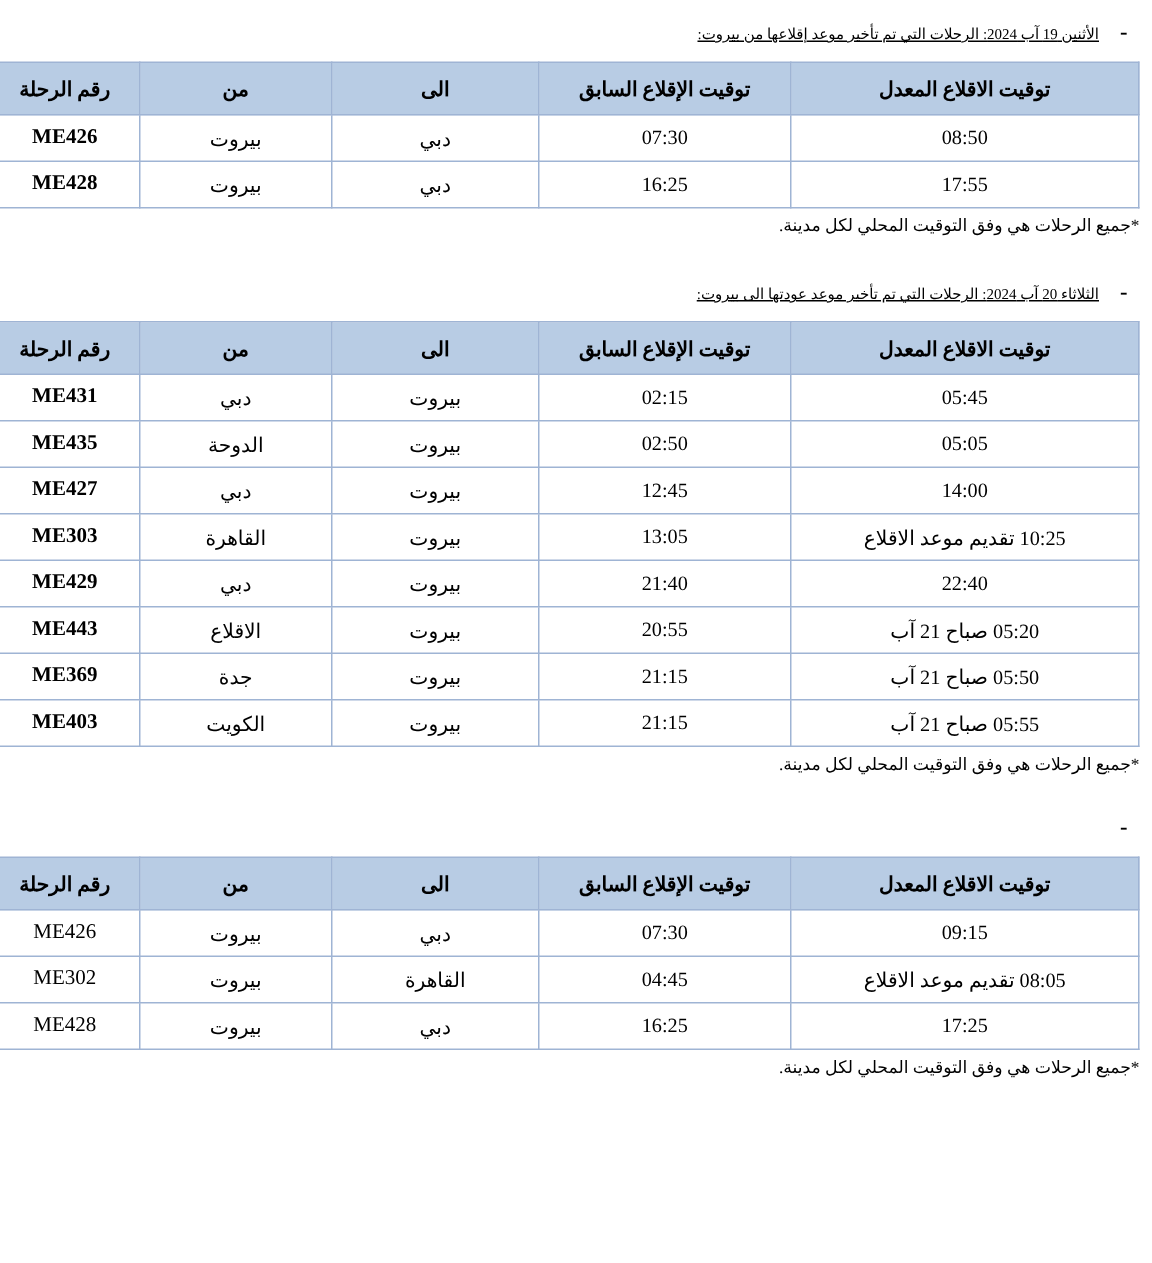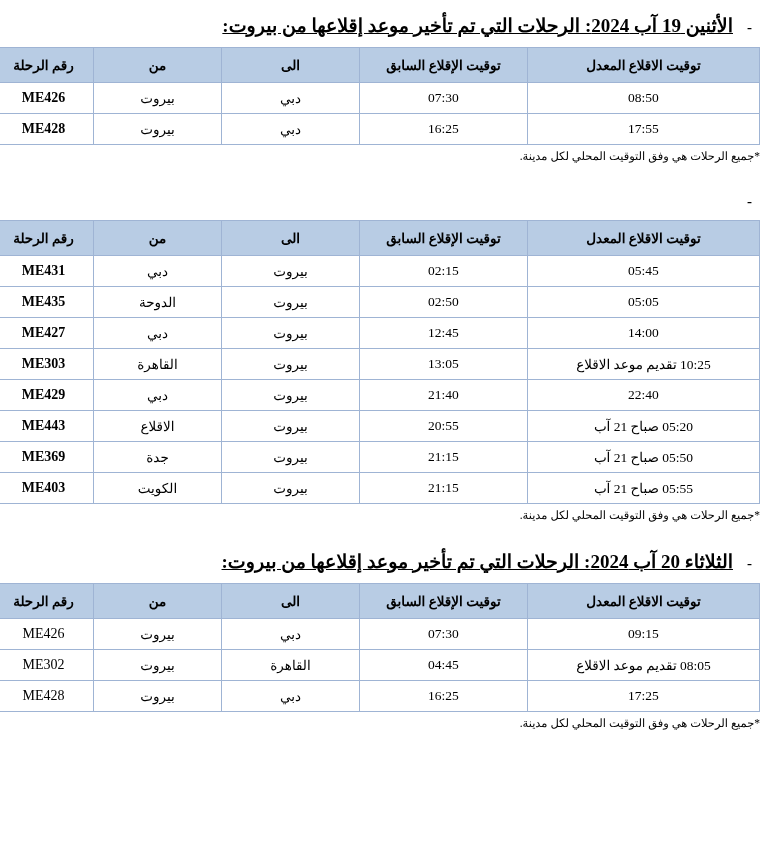--- a/index.html
+++ b/index.html
@@ -33,22 +33,22 @@
     padding-left: 8px;
   }
   .bullet-dash {
     font-size: 15px;
     font-weight: bold;
     padding-left: 14px;
     padding-right: 0;
     color: #000;
   }
   .heading-text {
-    font-size: 19px;
-    font-weight: bold;
+    font-size: 10px;
+    font-weight: normal;
     text-decoration: underline;
     letter-spacing: 0;
     white-space: nowrap;
   }
   table.flights {
     border-collapse: collapse;
     width: 742px;
     margin: 10px auto 0 auto;
     table-layout: fixed;
   }
@@ -143,20 +143,21 @@
       </tbody>
     </table>
     <div class="note">*جميع الرحلات هي وفق التوقيت المحلي لكل مدينة.</div>
   </div>
 
   <div class="gap-after-note"></div>
 
   <div class="section sec2-top">
     <div class="section-heading">
       <span class="bullet-dash">-</span>
+      <span class="heading-text">الثلاثاء 20 آب 2024: الرحلات التي تم تأخير موعد عودتها الى بيروت:</span>
     </div>
     <table class="flights">
       <colgroup>
         <col class="c-modified">
           <col class="c-previous">
           <col class="c-to">
           <col class="c-from">
           <col class="c-flight">
       </colgroup>
       <thead>
@@ -228,21 +229,20 @@
       </tbody>
     </table>
     <div class="note">*جميع الرحلات هي وفق التوقيت المحلي لكل مدينة.</div>
   </div>
 
   <div class="gap-after-note"></div>
 
   <div class="section sec3-top">
     <div class="section-heading">
       <span class="bullet-dash">-</span>
-      <span class="heading-text">الثلاثاء 20 آب  2024: الرحلات التي تم تأخير موعد إقلاعها من بيروت:</span>
     </div>
     <table class="flights">
       <colgroup>
         <col class="c-modified">
           <col class="c-previous">
           <col class="c-to">
           <col class="c-from">
           <col class="c-flight">
       </colgroup>
       <thead>

